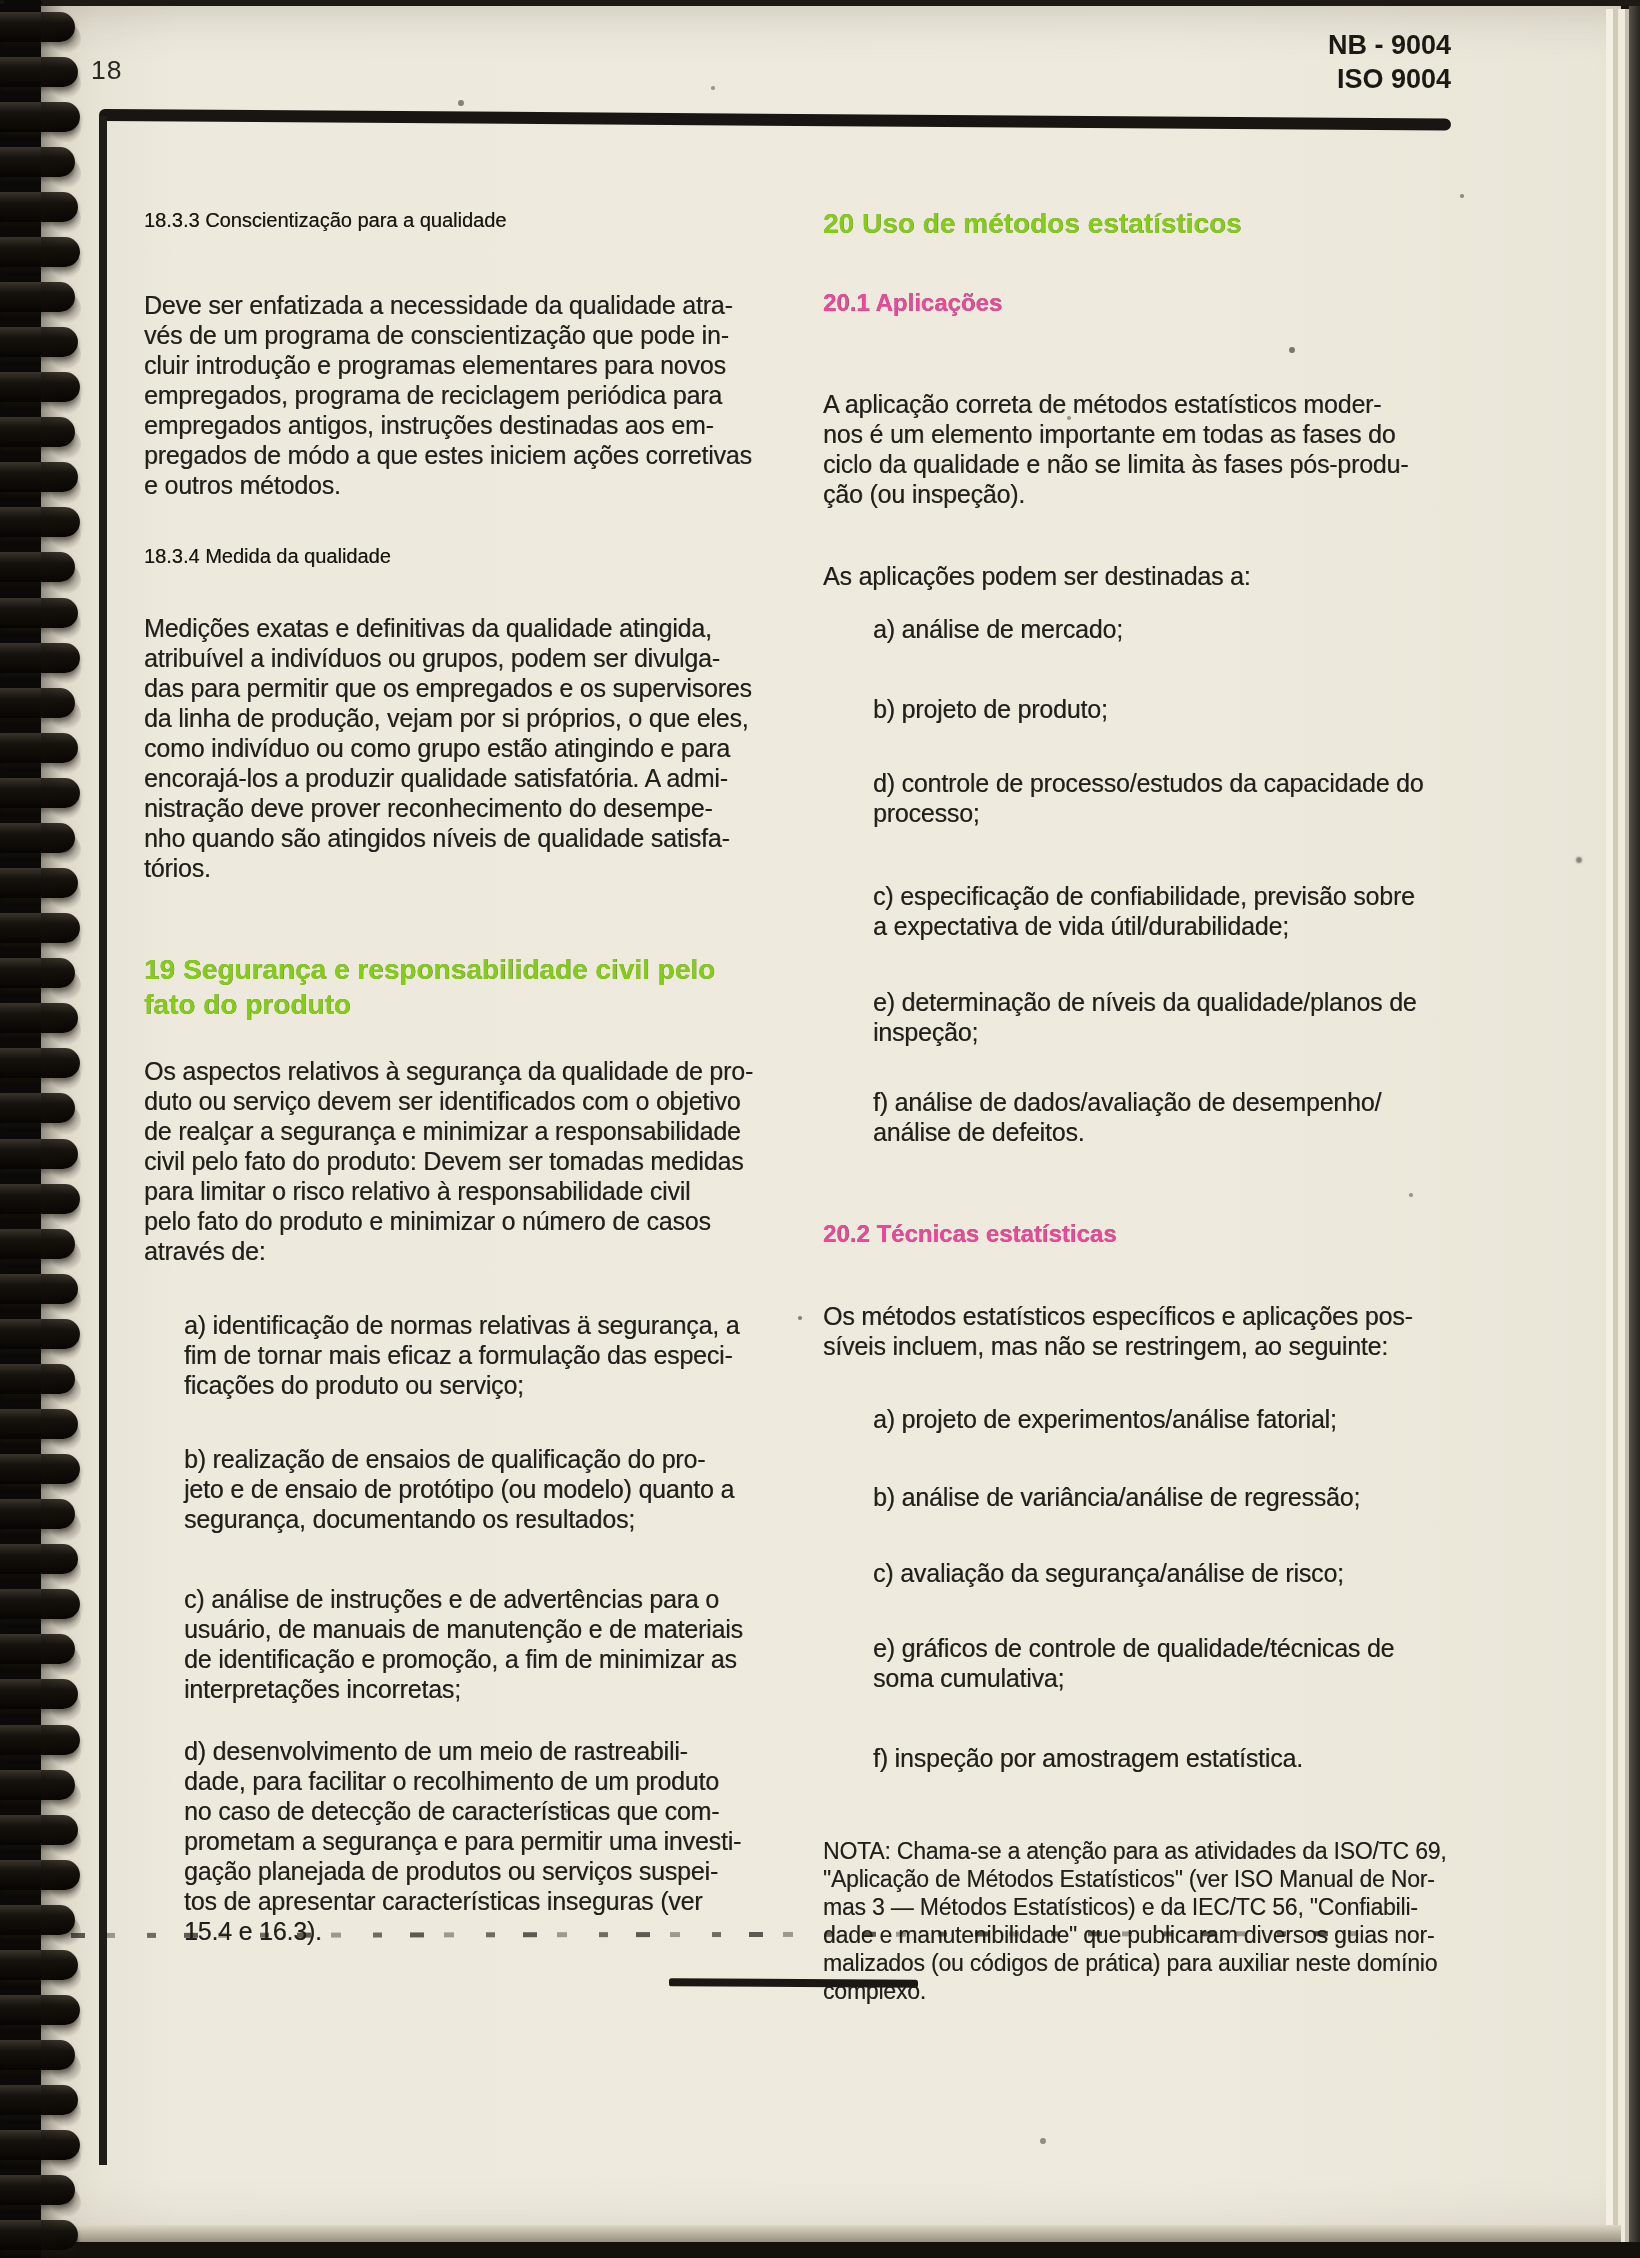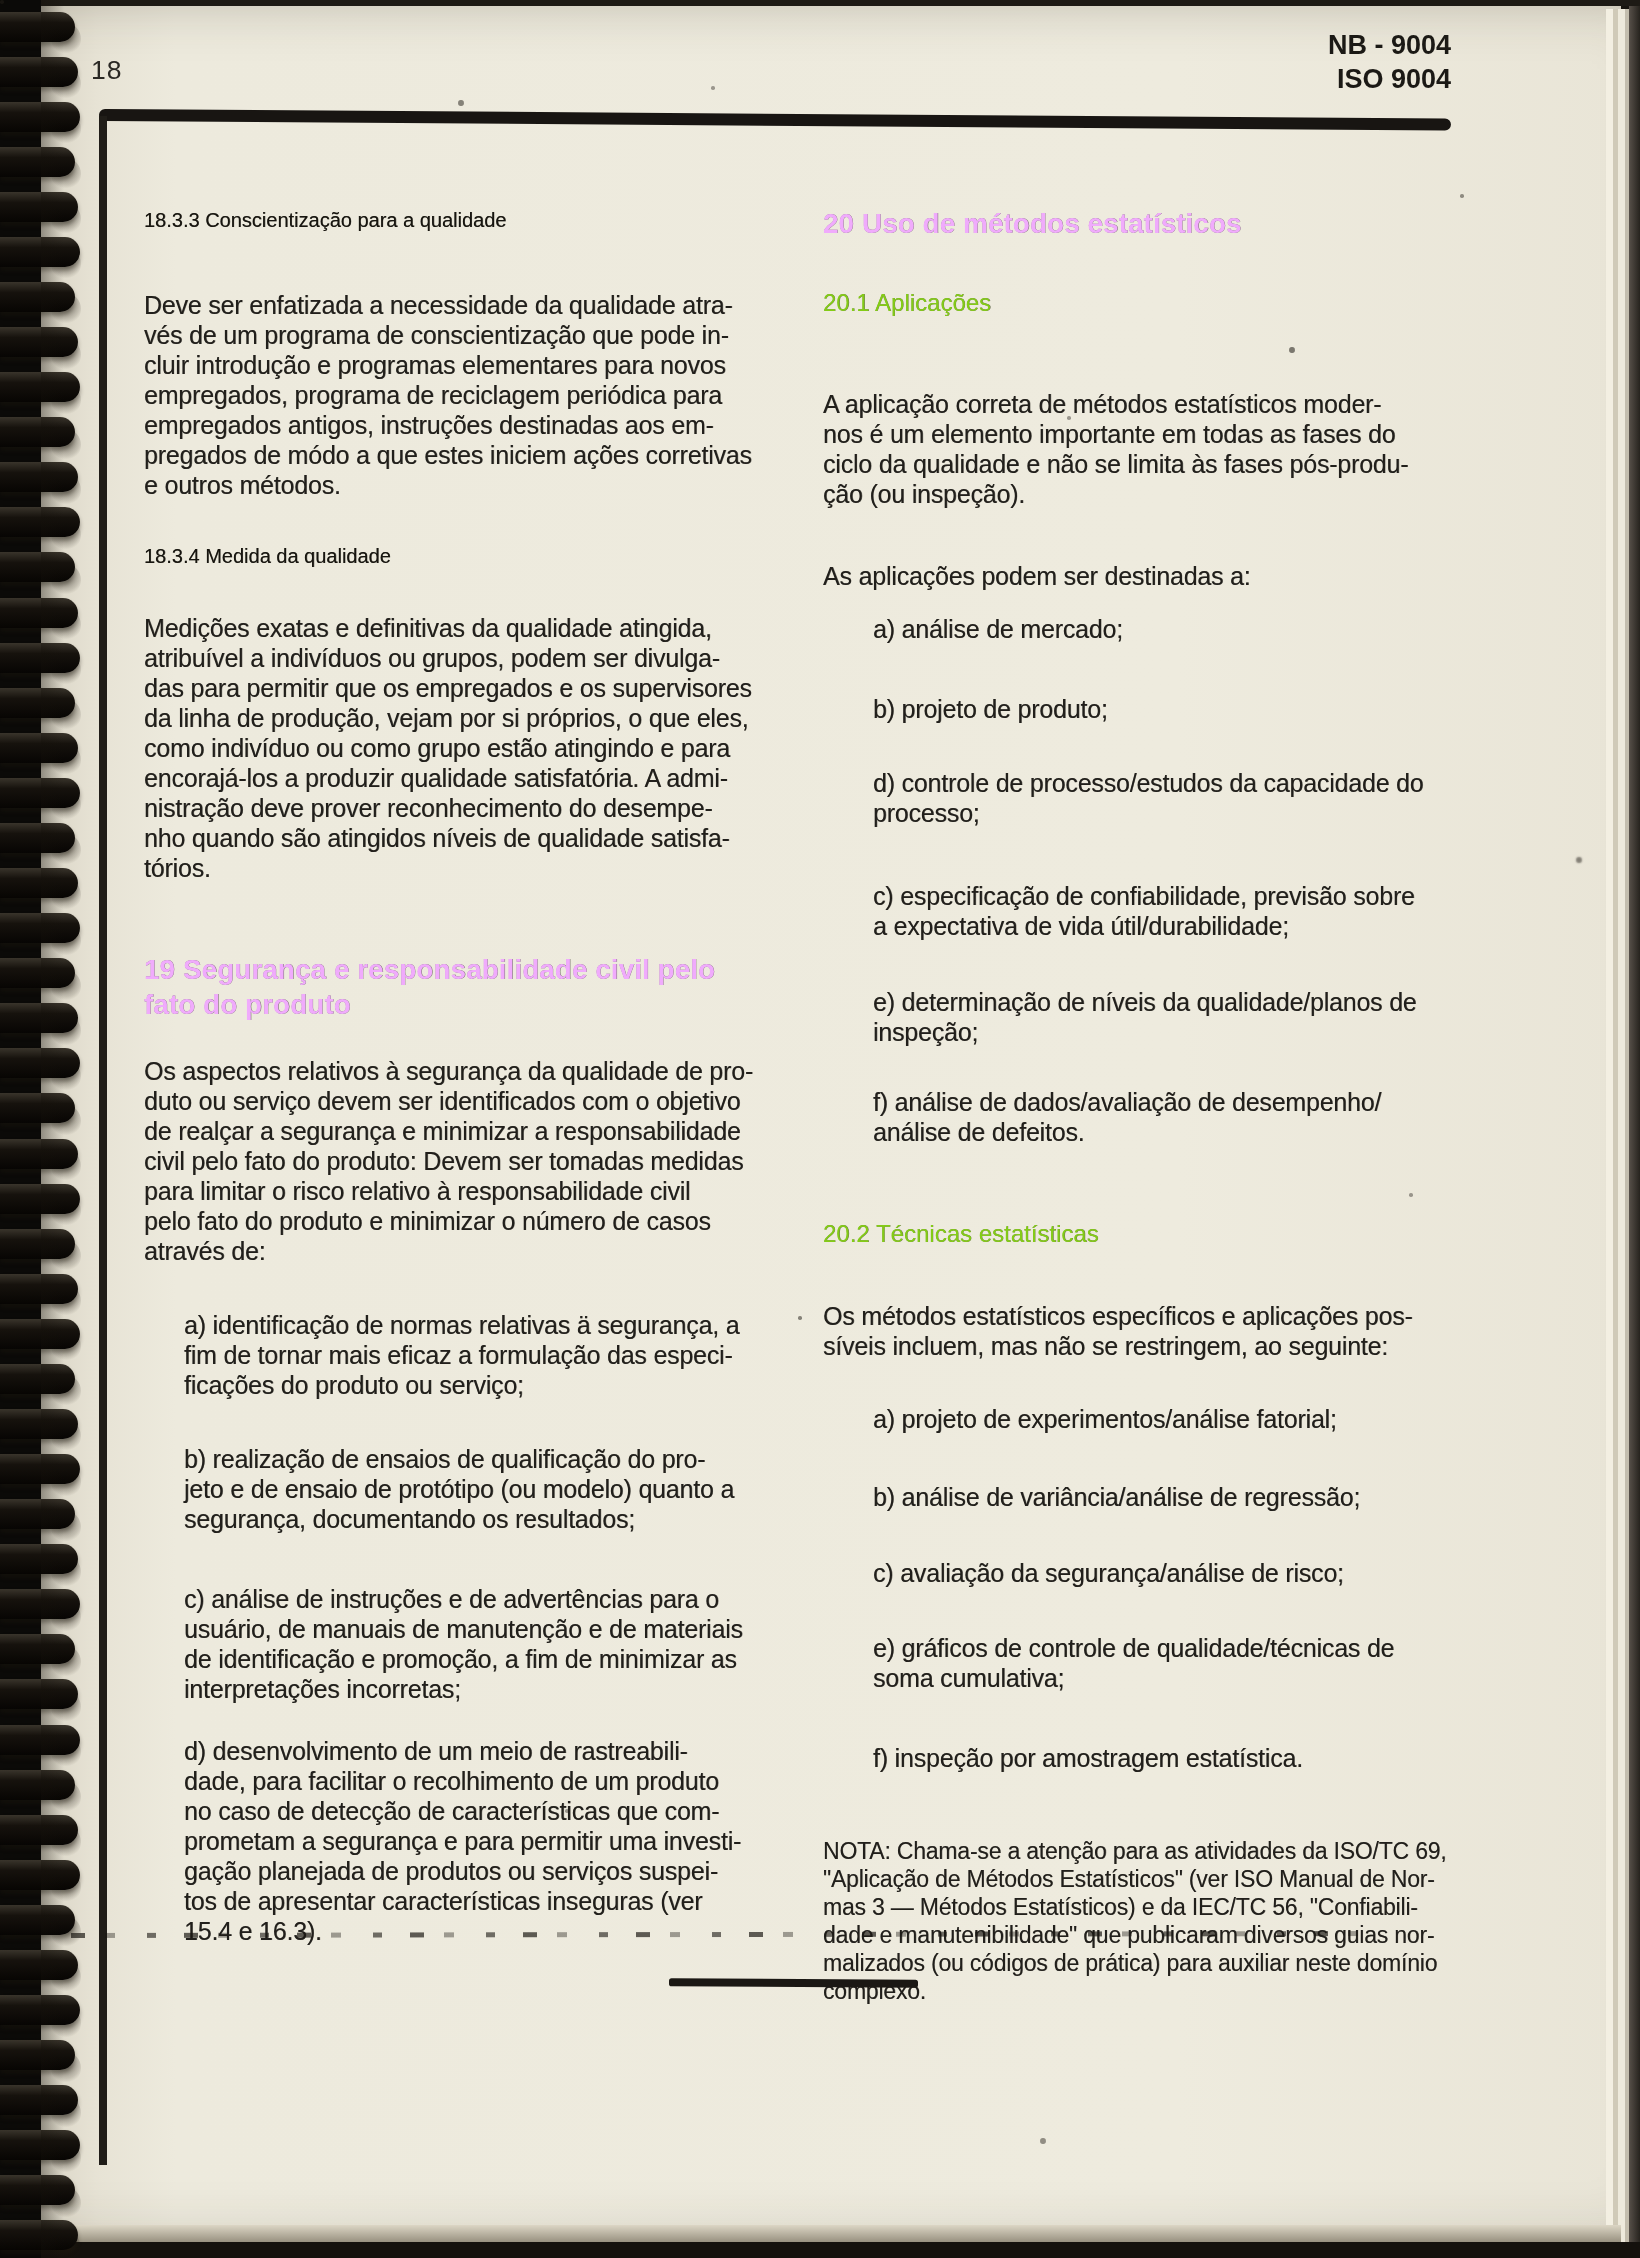--- a/index.html
+++ b/index.html
@@ -36,23 +36,23 @@
   .leftborder{position:absolute;left:99px;top:116px;width:8px;height:2049px;background:#201d18;}
   
   .col{position:absolute;white-space:pre-line;}
   .col-left{left:144px;top:192px;width:688px;}
   .col-right{left:823px;top:191px;width:706px;}
   .col *{margin:0;}
   .body{font-size:25px;line-height:30px;letter-spacing:-0.2px;
         text-shadow:0.4px 0.4px 0.3px rgba(35,32,27,.55);}
   .h3s{font-size:20px;line-height:25px;font-weight:400;color:#17150f;
         text-shadow:0.3px 0.3px 0.2px rgba(23,21,15,.6);}
-  .h3m{font-size:24px;line-height:25px;font-weight:400;color:#84cc16;
+  .h3m{font-size:24px;line-height:25px;font-weight:700;color:#ec4899;
         text-shadow:0.3px 0.3px 0.2px rgba(23,21,15,.6);}
-  .h2x{font-size:28px;line-height:35px;font-weight:700;color:#f0abfc;
+  .h2x{font-size:28px;line-height:35px;font-weight:700;color:#84cc16;
         text-shadow:0.3px 0.3px 0.2px rgba(23,21,15,.6);}
   .h2r{line-height:34px;}
   .item-l{padding-left:40px;}
   .item-r{padding-left:50px;}
   .note{font-size:23px;line-height:28px;letter-spacing:-0.2px;
         text-shadow:0.3px 0.3px 0.2px rgba(35,32,27,.5);}
   
   .smudge-line{position:absolute;left:71px;top:1932px;width:1306px;height:5.3px;opacity:.85;
         transform:rotate(-0.08deg);
         background:repeating-linear-gradient(90deg,

